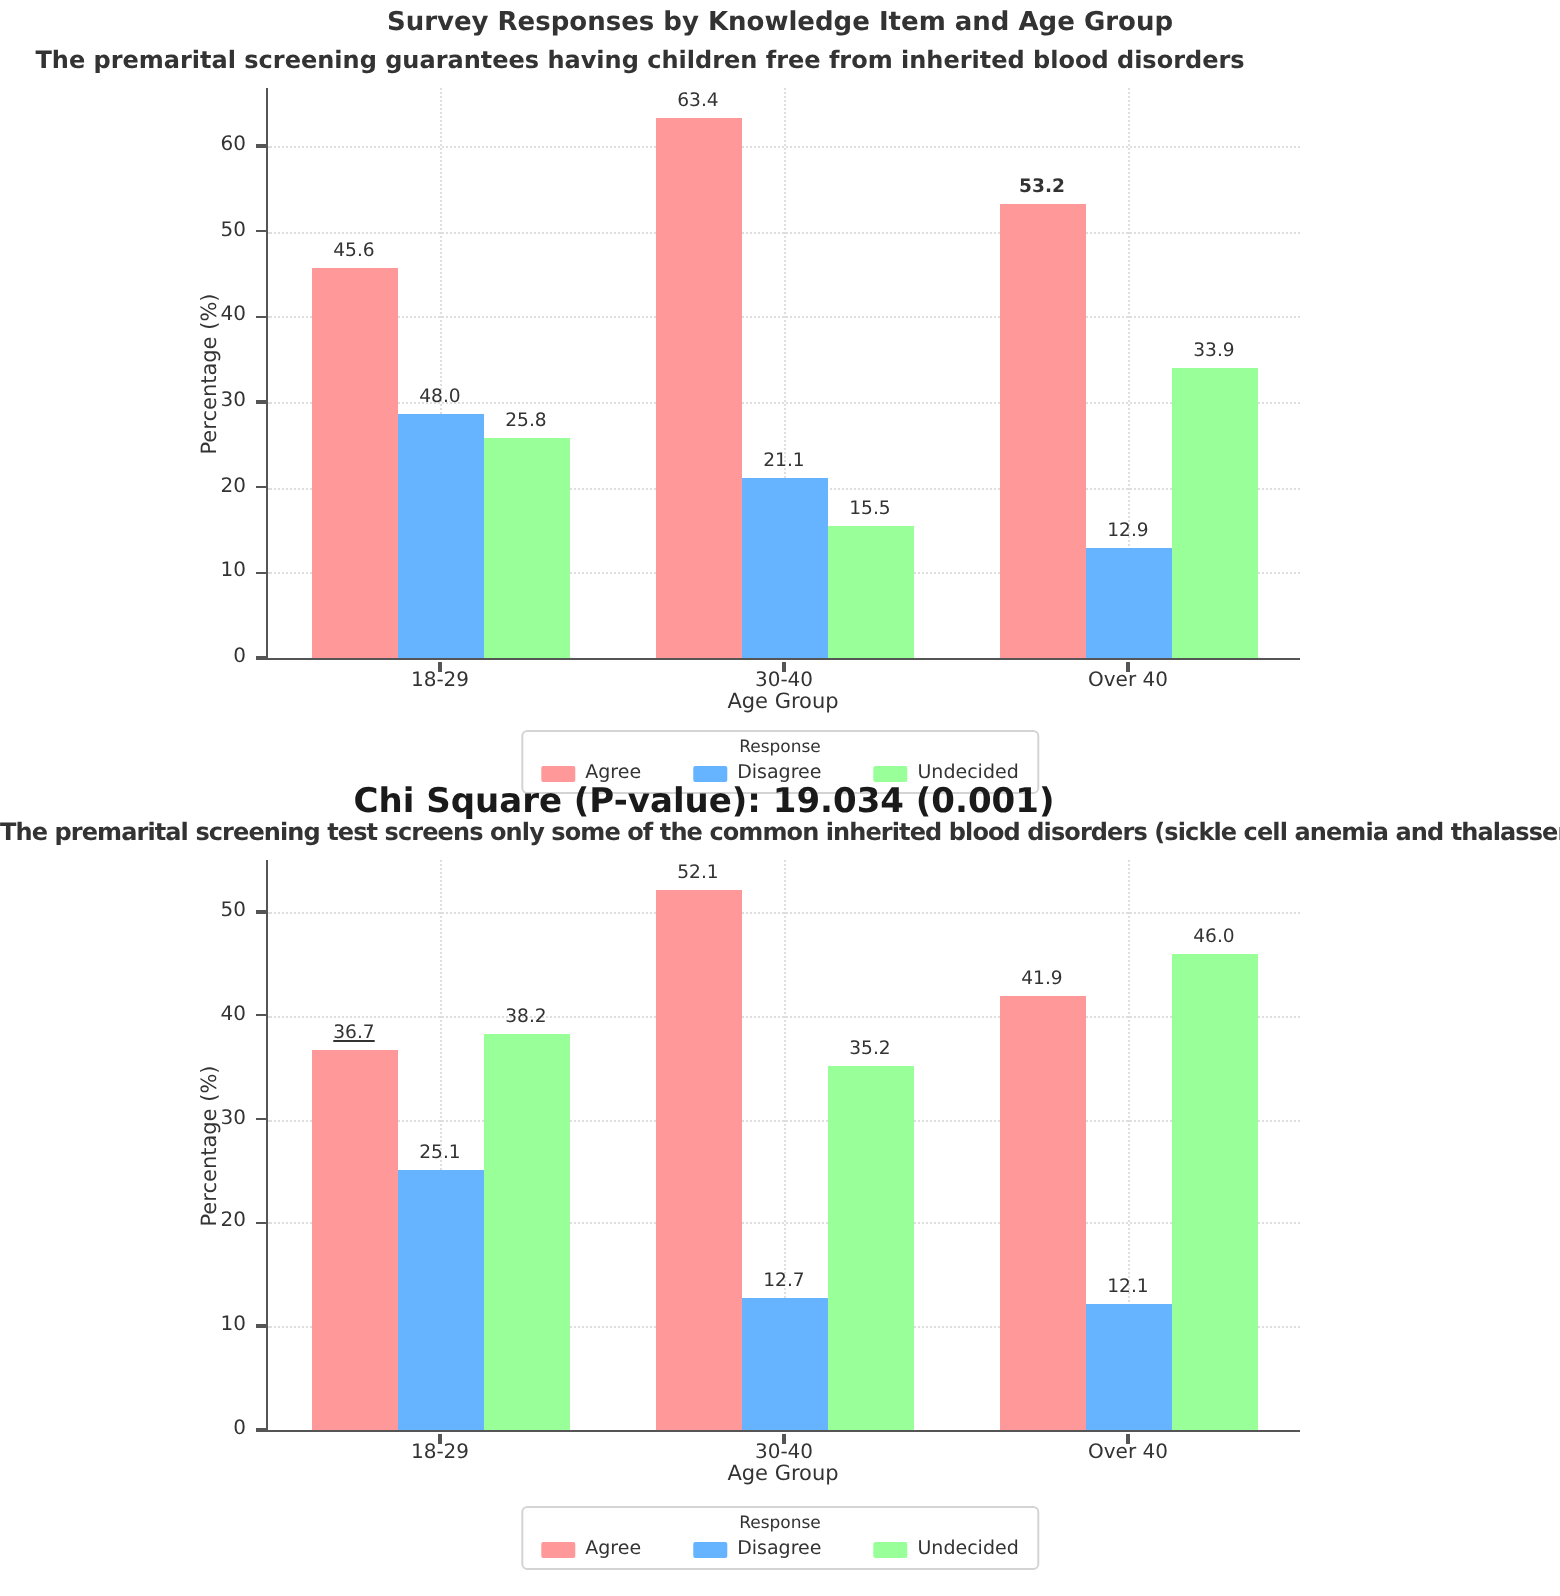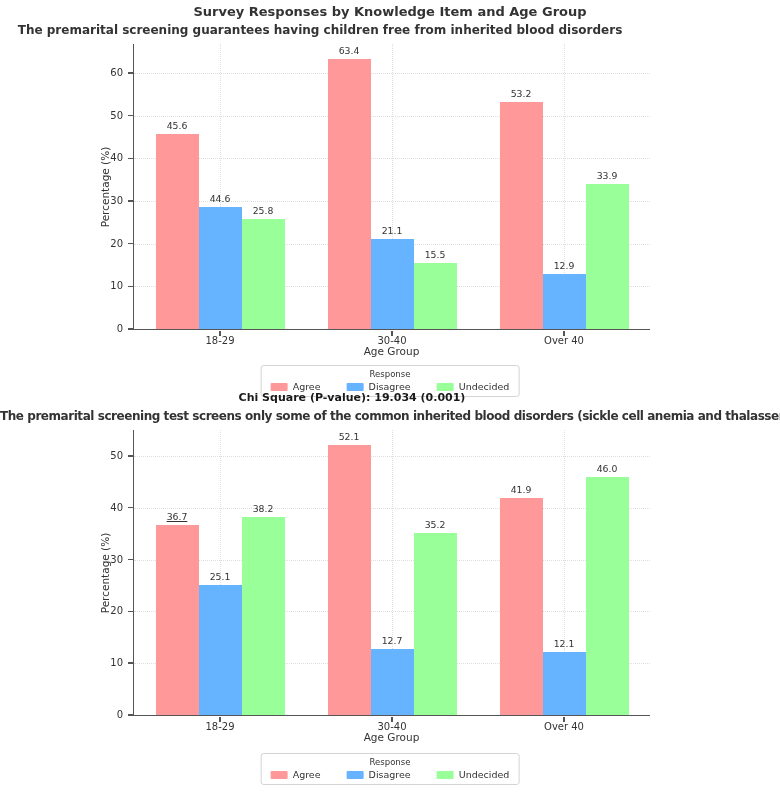--- a/index.html
+++ b/index.html
@@ -48,21 +48,21 @@
             border:1px solid #d4d4d4; border-radius:3px; background:#fff;
             padding:3px 9px 4px 9px; text-align:center; }
   #legend-0 { top:365px; }
   #legend-1 { top:753px; }
   .legend-title { font-size:8.5px; color:#333; margin-bottom:2px; }
   .legend-items { display:flex; align-items:center; gap:26px; }
   .legend-item { display:flex; align-items:center; gap:5px; font-size:9.5px; color:#333; }
   .swatch { display:inline-block; width:17px; height:8px; border-radius:1px; }
 
   .stat-line { position:absolute; left:0; width:704px; text-align:center;
-               font-size:11px; font-weight:bold; color:#1a1a1a; }
+               font-size:17px; font-weight:bold; color:#1a1a1a; }
   #stat-0 { top:391px; }
   #stat-1 { top:780px; }
 </style>
 </head>
 <body>
 
 <div id="figure">
 
   <div class="abs suptitle">Survey Responses by Knowledge Item and Age Group</div>
 
@@ -98,23 +98,23 @@
       <div class="xtick-mark" style="left: 257.25px;"></div>
       <div class="xtick-label" style="left: 258px;">30-40</div>
       <div class="vgrid" style="left: 430px;"></div>
       <div class="xtick-mark" style="left: 429.25px;"></div>
       <div class="xtick-label" style="left: 430px;">Over 40</div>
       <div class="bar" style="left: 21.5px; width: 43px; height: 194.551px; background: rgb(255, 153, 153);"></div>
       <div class="bar-label" style="left: 43px; top: 76.4491px;">45.6</div>
       <div class="bar" style="left: 193.5px; width: 43px; height: 270.494px; background: rgb(255, 153, 153);"></div>
       <div class="bar-label" style="left: 215px; top: 0.505988px;">63.4</div>
       <div class="bar" style="left: 365.5px; width: 43px; height: 226.976px; background: rgb(255, 153, 153);"></div>
-      <div class="bar-label" style="left: 387px; top: 44.024px;">53.2</div>
+      <div class="bar-label" style="left: 387px; top: 44.024px; font-weight: bold;">53.2</div>
       <div class="bar" style="left: 64.5px; width: 43px; height: 122.021px; background: rgb(102, 179, 255);"></div>
-      <div class="bar-label" style="left: 86px; top: 148.979px;">44.6</div>
+      <div class="bar-label" style="left: 86px; top: 148.979px;">48.0</div>
       <div class="bar" style="left: 236.5px; width: 43px; height: 90.0225px; background: rgb(102, 179, 255);"></div>
       <div class="bar-label" style="left: 258px; top: 180.978px;">21.1</div>
       <div class="bar" style="left: 408.5px; width: 43px; height: 55.0374px; background: rgb(102, 179, 255);"></div>
       <div class="bar-label" style="left: 430px; top: 215.963px;">12.9</div>
       <div class="bar" style="left: 107.5px; width: 43px; height: 110.075px; background: rgb(153, 255, 153);"></div>
       <div class="bar-label" style="left: 129px; top: 160.925px;">25.8</div>
       <div class="bar" style="left: 279.5px; width: 43px; height: 66.1302px; background: rgb(153, 255, 153);"></div>
       <div class="bar-label" style="left: 301px; top: 204.87px;">15.5</div>
       <div class="bar" style="left: 451.5px; width: 43px; height: 144.633px; background: rgb(153, 255, 153);"></div>
       <div class="bar-label" style="left: 473px; top: 126.367px;">33.9</div>

